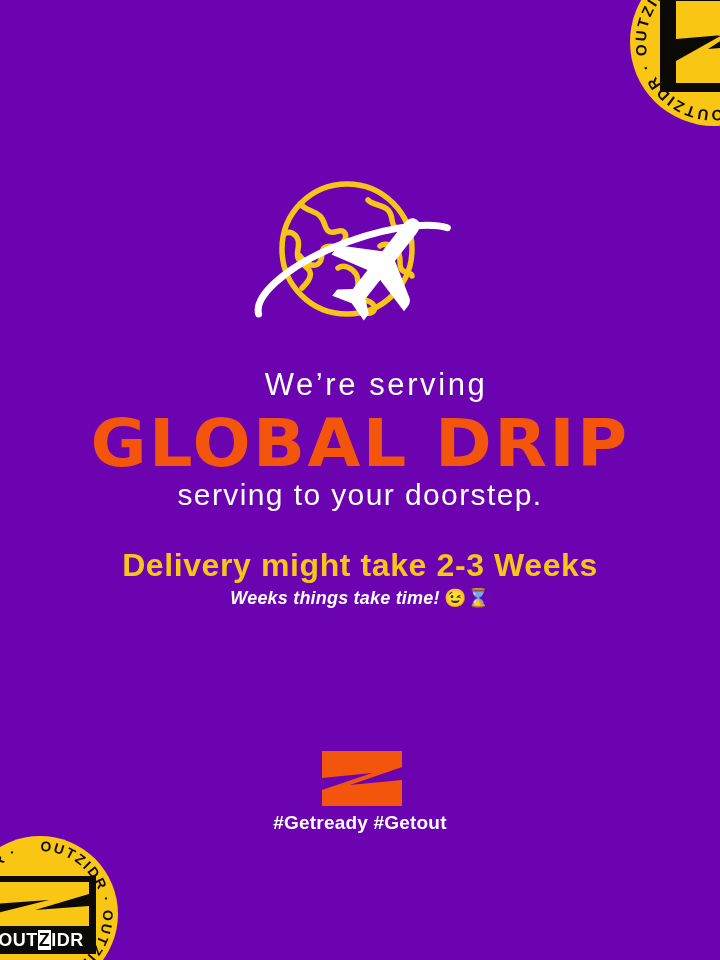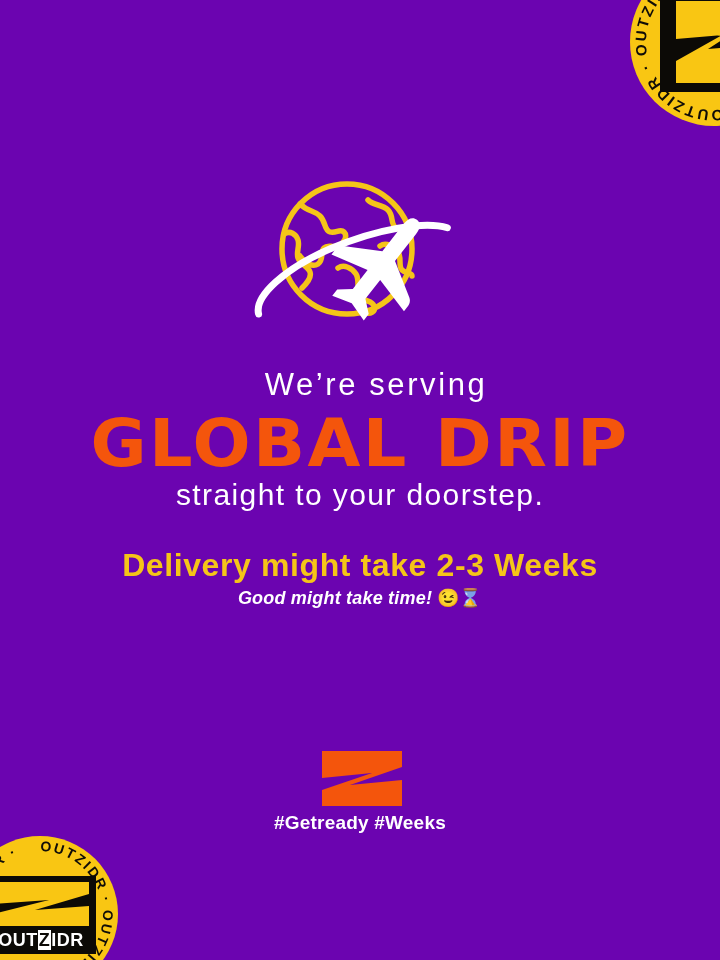--- a/index.html
+++ b/index.html
@@ -244,30 +244,30 @@
                  L36,76 L-2,86 L-2,80 C-2,77 -1,74 2,72 L36,52 L36,18
                  C36,10 39,6 44,6 Z"></path>
       </g>
     </svg>
   </div>
 
   <div class="copy" id="line-serving">We’re serving</div>
 
   <div class="copy" id="line-global-drip">GLOBAL DRIP</div>
 
-  <div class="copy" id="line-doorstep">straight to your doorstep.</div>
+  <div class="copy" id="line-doorstep">serving to your doorstep.</div>
 
   <div class="copy" id="line-delivery">Delivery might take 2-3 Weeks</div>
 
   <div class="copy" id="line-goodthings">
-    <span>Good might take time!</span>
+    <span>Weeks things take time!</span>
     <span class="emoji">😉⌛</span>
   </div>
 
   <div id="footer-zmark">
     <svg width="80" height="55" viewBox="0 0 80 55" aria-hidden="true">
       <polygon points="0,0 80,0 80,16 28,34 80,29 80,55 0,55 0,39 50,22 0,27" fill="#F4550C"></polygon>
     </svg>
   </div>
 
-  <div class="copy" id="line-hashtags">#Getready #Weeks</div>
+  <div class="copy" id="line-hashtags">#Getready #Getout</div>
 
 </div>
 
 </body></html>

